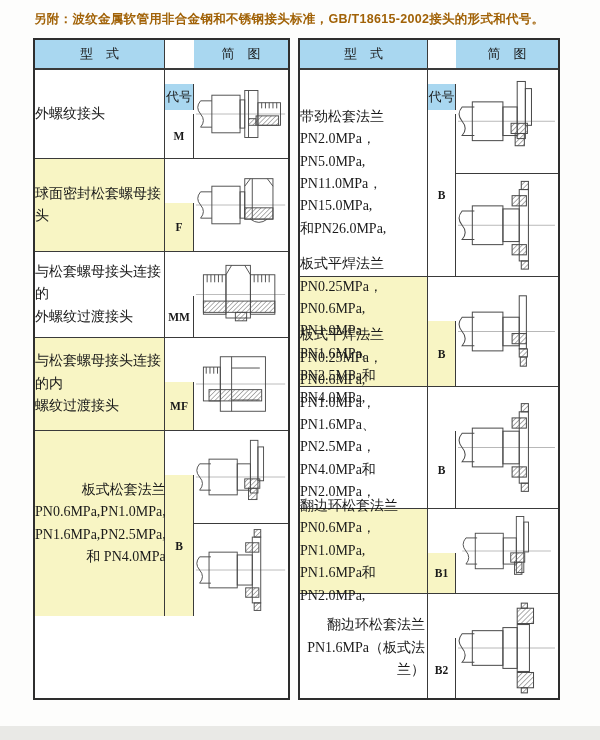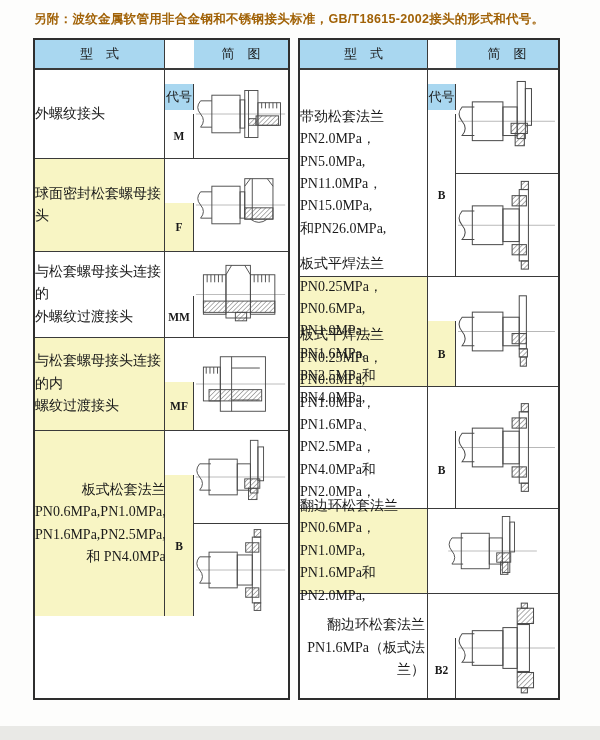--- a/index.html
+++ b/index.html
@@ -293,20 +293,21 @@
               </g>
             </svg>
           </div>
       </div>
     </div>
 
     <div class="row hl" style="height:85px">
       <div class="cell c-type">翻边环松套法兰
 PN0.6MPa，PN1.0MPa,
 PN1.6MPa和PN2.0MPa,</div>
+      <div class="cell c-code">B1</div>
       <div class="cell c-diag">
         <div class="dpart">
             <svg viewBox="0 0 100 90" preserveAspectRatio="xMidYMid meet">
               <g fill="none" stroke="#4b4b4b" stroke-width="1">
                 <line x1="2" y1="45" x2="97" y2="45" stroke="#8a8a8a" stroke-width="0.6"></line>
                 <path d="M 18 31 H 6 q -6 7 0 14 q 6 7 0 14 H 18"></path>
                 <rect x="16" y="26" width="30" height="38"></rect>
                 <rect x="46" y="31" width="14" height="28"></rect>
                 <rect x="60" y="8" width="8" height="60"></rect>
                 <rect x="68" y="14" width="5" height="32"></rect>

